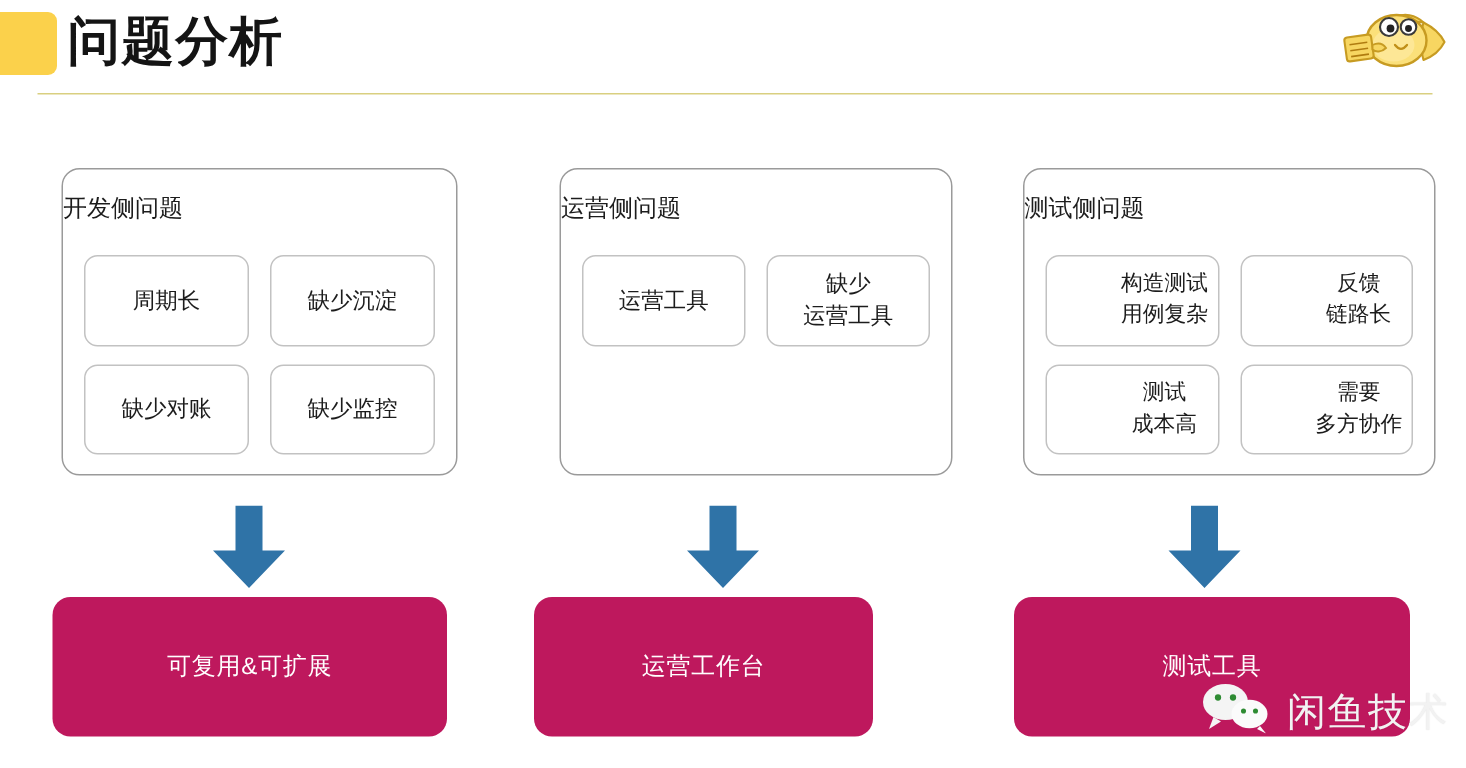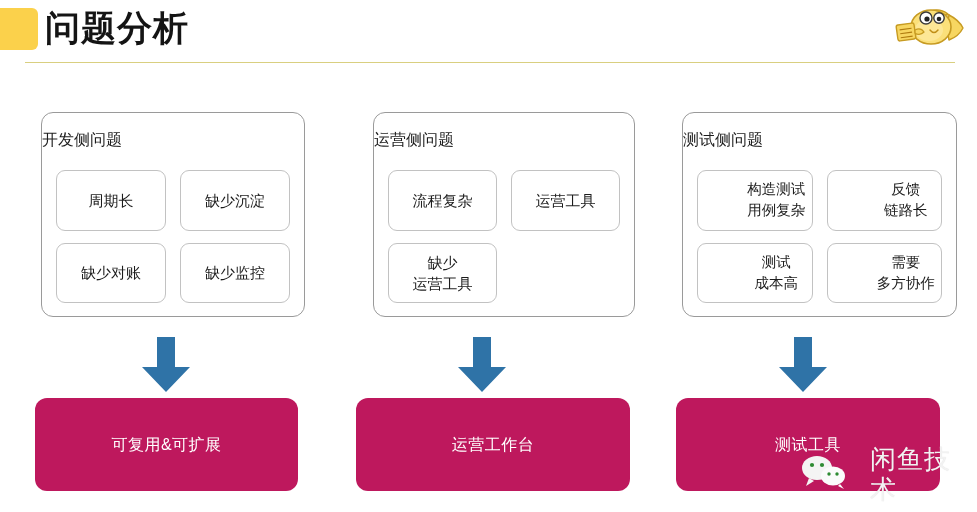--- a/index.html
+++ b/index.html
@@ -136,32 +136,32 @@
     display: flex;
     align-items: center;
     justify-content: center;
     color: #ffffff;
     font-size: 16px;
     line-height: 24px;
     letter-spacing: 0.5px;
     box-sizing: border-box;
   }
   #result-0 { left: 35px;  width: 263px; }
-  #result-1 { left: 356px; width: 274px; }
+  #result-1 { left: 356px; width: 226px; }
   #result-2 { left: 676px; width: 264px; justify-content: center; }
 
   
   #wechat-watermark {
     position: absolute;
     left: 800px;
     top: 452px;
     height: 44px;
     display: flex;
     align-items: center;
-    gap: 24px;
+    gap: 12px;
     pointer-events: none;
   }
   #wechat-watermark-label {
     font-size: 26px;
     line-height: 30px;
     color: #f2f2f2;
     letter-spacing: 1px;
     text-shadow: 0 0 1px rgba(0,0,0,0.12);
   }
 </style>
@@ -209,21 +209,20 @@
     <div class="chip">周期长</div>
     <div class="chip">缺少沉淀</div>
     <div class="chip">缺少对账</div>
     <div class="chip">缺少监控</div>
   </div>
 </div>
 
 <div class="panel" id="panel-1">
   <div class="panel-title">运营侧问题</div>
   <div class="panel-grid">
-    <div class="chip">流程复杂</div>
     <div class="chip">运营工具</div>
     <div class="chip">缺少
 运营工具</div>
   </div>
 </div>
 
 <div class="panel" id="panel-2">
   <div class="panel-title">测试侧问题</div>
   <div class="panel-grid">
     <div class="chip">构造测试

